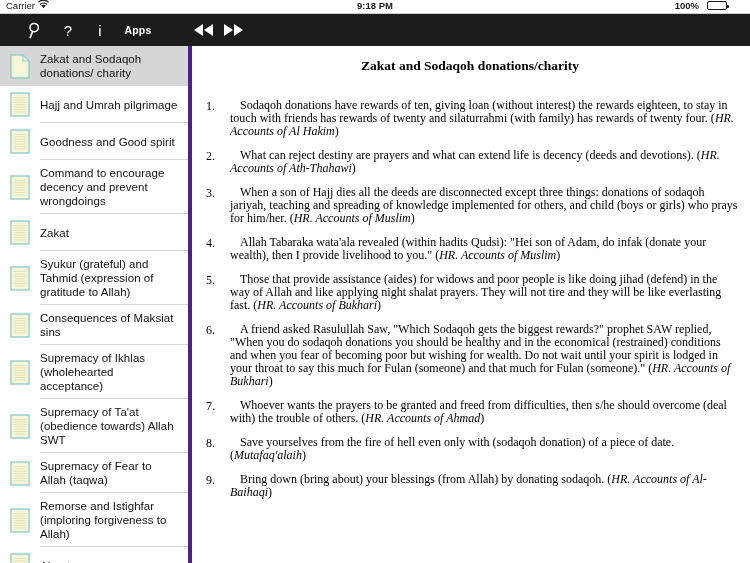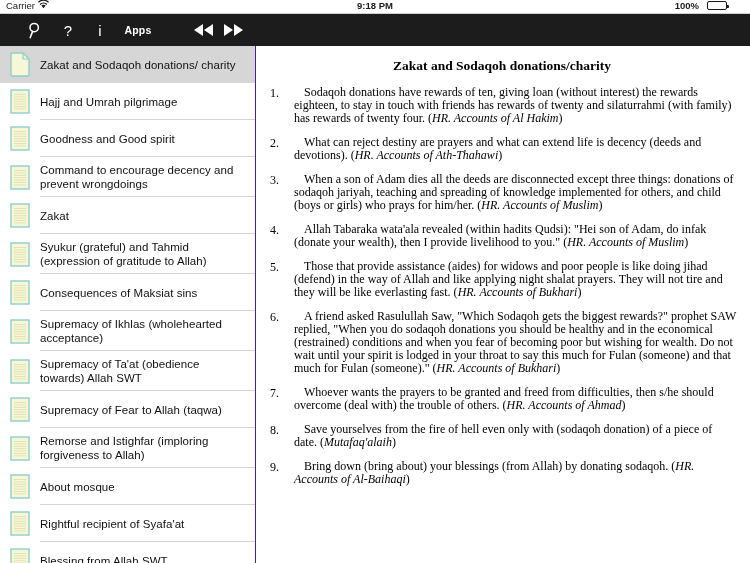--- a/index.html
+++ b/index.html
@@ -120,23 +120,23 @@
 
   
   .split {
     display: flex;
     height: 517px;
     align-items: stretch;
   }
 
   
   .sidebar {
-    width: 256px;
+    width: 192px;
     background: #ffffff;
-    border-right: 1px solid #4c1d95;
+    border-right: 4px solid #4c1d95;
     box-sizing: border-box;
     overflow: hidden;
     position: relative;
   }
   .list-item {
     display: flex;
     align-items: center;
     min-height: 37px;
     padding: 0;
     box-sizing: border-box;
@@ -175,21 +175,21 @@
     padding: 8px 12px 0 10px;
     box-sizing: border-box;
     overflow: hidden;
     font-family: "Liberation Serif", serif;
   }
   .doc-title {
     text-align: center;
     font-size: 13.5px;
     font-weight: 700;
     color: #000000;
-    margin: 4px 0 12px 0;
+    margin: 4px 0 25px 0;
     font-family: "Liberation Serif", serif;
   }
   .para {
     display: flex;
     align-items: flex-start;
     margin-bottom: 11px;
   }
   .para-num {
     width: 28px;
     flex: 0 0 28px;
@@ -497,21 +497,21 @@
         <div class="para">
           <div class="para-num">1.</div>
           <div class="para-text"><span>Sodaqoh donations have rewards of ten, giving loan (without interest) the rewards eighteen, to stay in touch with friends has rewards of twenty and silaturrahmi (with family) has rewards of twenty four. (</span><i>HR. Accounts of Al Hakim</i><span>)</span></div>
         </div>
         <div class="para">
           <div class="para-num">2.</div>
           <div class="para-text"><span>What can reject destiny are prayers and what can extend life is decency (deeds and devotions). (</span><i>HR. Accounts of Ath-Thahawi</i><span>)</span></div>
         </div>
         <div class="para">
           <div class="para-num">3.</div>
-          <div class="para-text"><span>When a son of Adam dies all the deeds are disconnected except three things: donations of sodaqoh jariyah, teaching and spreading of knowledge implemented for others, and child (boys or girls) who prays for him/her. (</span><i>HR. Accounts of Muslim</i><span>)</span></div>
+          <div class="para-text"><span>When a son of Hajj dies all the deeds are disconnected except three things: donations of sodaqoh jariyah, teaching and spreading of knowledge implemented for others, and child (boys or girls) who prays for him/her. (</span><i>HR. Accounts of Muslim</i><span>)</span></div>
         </div>
         <div class="para">
           <div class="para-num">4.</div>
           <div class="para-text"><span>Allah Tabaraka wata'ala revealed (within hadits Qudsi): "Hei son of Adam, do infak (donate your wealth), then I provide livelihood to you." (</span><i>HR. Accounts of Muslim</i><span>)</span></div>
         </div>
         <div class="para">
           <div class="para-num">5.</div>
           <div class="para-text"><span>Those that provide assistance (aides) for widows and poor people is like doing jihad (defend) in the way of Allah and like applying night shalat prayers. They will not tire and they will be like everlasting fast. (</span><i>HR. Accounts of Bukhari</i><span>)</span></div>
         </div>
         <div class="para">

